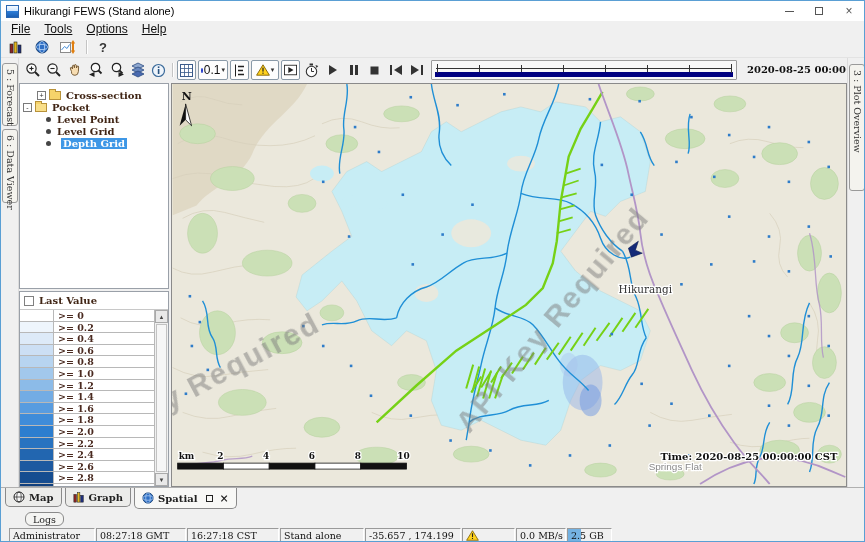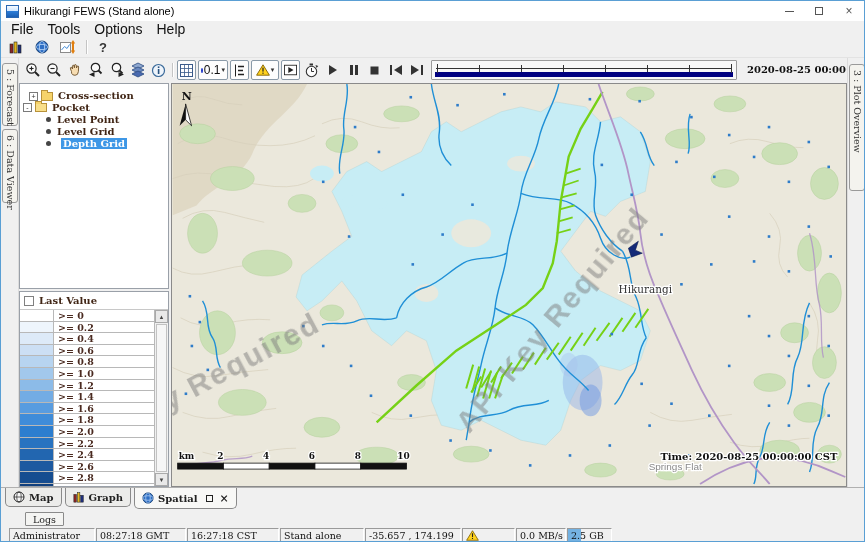--- a/index.html
+++ b/index.html
@@ -14,21 +14,21 @@
               background:linear-gradient(180deg,#f4faff 0%,#cfe6ff 45%,#2f7fd9 45%,#1b5fb4 100%); }
   .title-text { font-size:11px; color:#000; }
   .win-controls { position:absolute; right:0; top:0; display:flex; height:20px; }
   .win-btn { width:30px; height:20px; display:flex; align-items:center; justify-content:center; color:#555; }
   .glyph-min { width:9px; height:1px; background:#555; }
   .glyph-max { width:8px; height:8px; border:1px solid #555; }
   .glyph-close { font-size:12px; line-height:12px; }
 
   
   .menubar { height:16px; background:#f0f0f0; display:flex; align-items:center; padding-left:3px; }
-  .menu-item { padding:0 7px; font-size:14px; color:#111; }
+  .menu-item { padding:0 7px; font-size:12px; color:#111;text-decoration:underline; }
   .toolbar1 { height:21px; background:#f0f0f0; display:flex; align-items:center; padding-left:5px; gap:7px;
               border-bottom:1px solid #e3e3e3; }
   .tb-sep { width:1px; height:14px; background:#c4c4c4; box-shadow:1px 0 0 #fff; margin:0 2px; }
   .help-q { font-weight:bold; font-size:13px; color:#333; padding:0 3px; }
 
   .toolbar2 { position:absolute; left:18px; top:57px; width:828px; height:25px; background:#f0f0f0; }
   .tb2-icons { position:absolute; left:4px; top:2px; display:flex; align-items:center; gap:2px; }
   .mapbtn { width:19px; height:20px; display:flex; align-items:center; justify-content:center; }
   .mapbtn svg { display:block; }
   .boxed { border:1px solid #8a9aa8; background:#fdfdfd; border-radius:2px; padding:0 2px; }
@@ -95,21 +95,21 @@
               border-top:1px solid #b0b0b0; display:flex; align-items:flex-start; padding-left:4px; gap:3px; }
   .doc-tab { height:19px; margin-top:0; border:1px solid #8a8a8a; border-top:none; border-radius:0 0 5px 5px;
              background:#ececea; display:flex; align-items:center; padding:0 7px; gap:4px;
              font:bold 10px "DejaVu Serif",serif; color:#222; }
   .doc-tab.active { height:21px; background:#f8f8f6; }
   .tab-sq { width:7px; height:7px; border:1px solid #222; margin-left:4px; }
   .tab-x { font-weight:bold; font-size:11px; line-height:11px; margin-left:3px; }
 
   .logs-row { position:absolute; top:510px; left:0; width:865px; height:16px; background:#f0f0f0; }
   .logs-btn { position:absolute; left:24px; top:1px; height:14px; padding:0 7px; border:1px solid #8a8a8a;
-              border-radius:1px; background:#f4f4f2; font:9.5px "DejaVu Serif",serif; color:#222;
+              border-radius:6px; background:#f4f4f2; font:9.5px "DejaVu Serif",serif; color:#222;
               display:flex; align-items:center; }
 
   .statusbar { position:absolute; top:526px; left:0; width:865px; height:16px; background:#f0f0f0;
                display:flex; gap:1px; padding:1px 0 0 8px; }
   .status-seg { height:14px; border:1px solid; border-color:#9a9a9a #ffffff #ffffff #9a9a9a;
                 font:9.5px "DejaVu Serif",serif; color:#111; display:flex; align-items:center;
                 padding-left:3px; position:relative; overflow:hidden; white-space:nowrap; flex:none; }
   .mem-fill { position:absolute; left:0; top:0; bottom:0; background:#74b2e2; }
   .seg-text { position:relative; }
 </style>
@@ -316,21 +316,21 @@
     </div>
   </div>
   <div class="side-strip strip-right">
     <div class="vtab" style="top:6px; height:127px;">
       <span>3 : Plot Overview</span>
     </div>
   </div>
 
   <div class="left-panel">
     <div class="tree-panel">
-        <div class="tree-row" style="padding-left: 9px; align-items: flex-end;">
+        <div class="tree-row" style="padding-left: 17px;">
           <span class="expander">+</span>
           <span class="folder"></span>
           <span class="tree-label">Cross-section</span>
         </div>
         <div class="tree-row" style="padding-left: 3px;">
           <span class="expander">-</span>
           <span class="folder open"></span>
           <span class="tree-label">Pocket</span>
         </div>
         <div class="tree-row" style="padding-left: 25px;">

